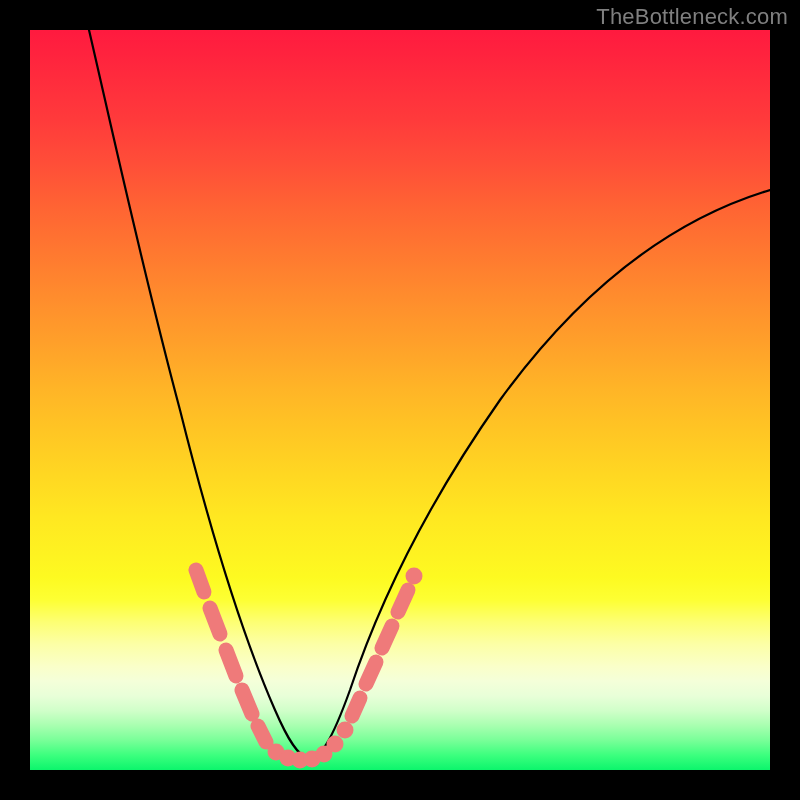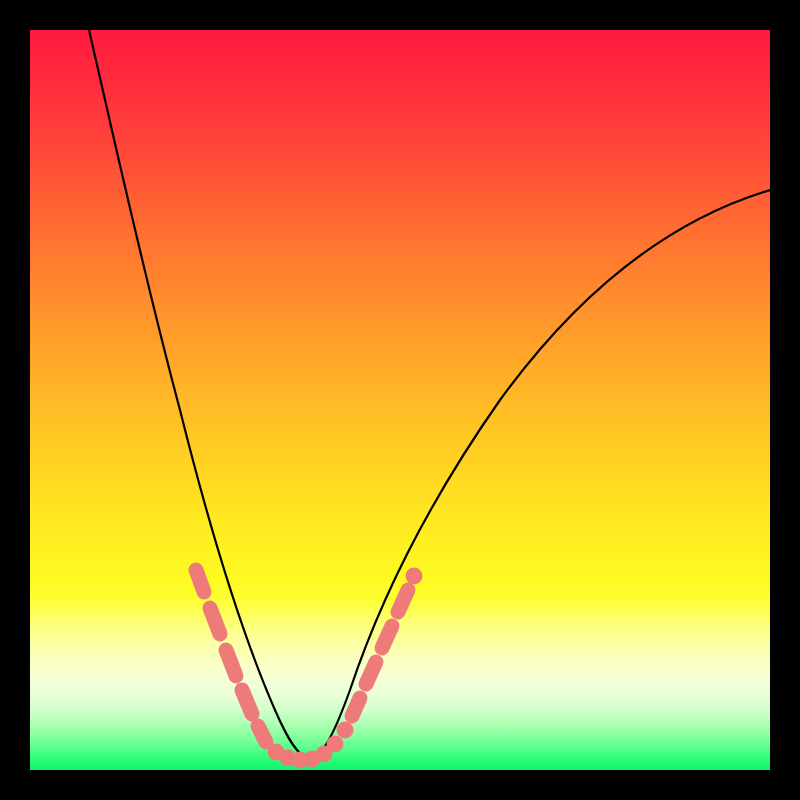--- a/index.html
+++ b/index.html
@@ -83,20 +83,21 @@
     stroke: #ef7a7a;
     stroke-width: 15;
     stroke-linecap: round;
     fill: none;
   }
 </style>
 </head>
 <body>
 
 <div class="stage">
+  <div class="watermark">TheBottleneck.com</div>
 
   <div class="plot-area">
     <svg class="curve" viewBox="0 0 740 740">
       <path class="main" d="M 59 0
                C 80 90, 110 230, 150 380
                C 180 500, 210 600, 245 680
                C 258 710, 268 726, 278 728
                C 290 730, 302 710, 320 660
                C 350 570, 400 470, 470 370
                C 550 260, 640 190, 740 160"></path>

